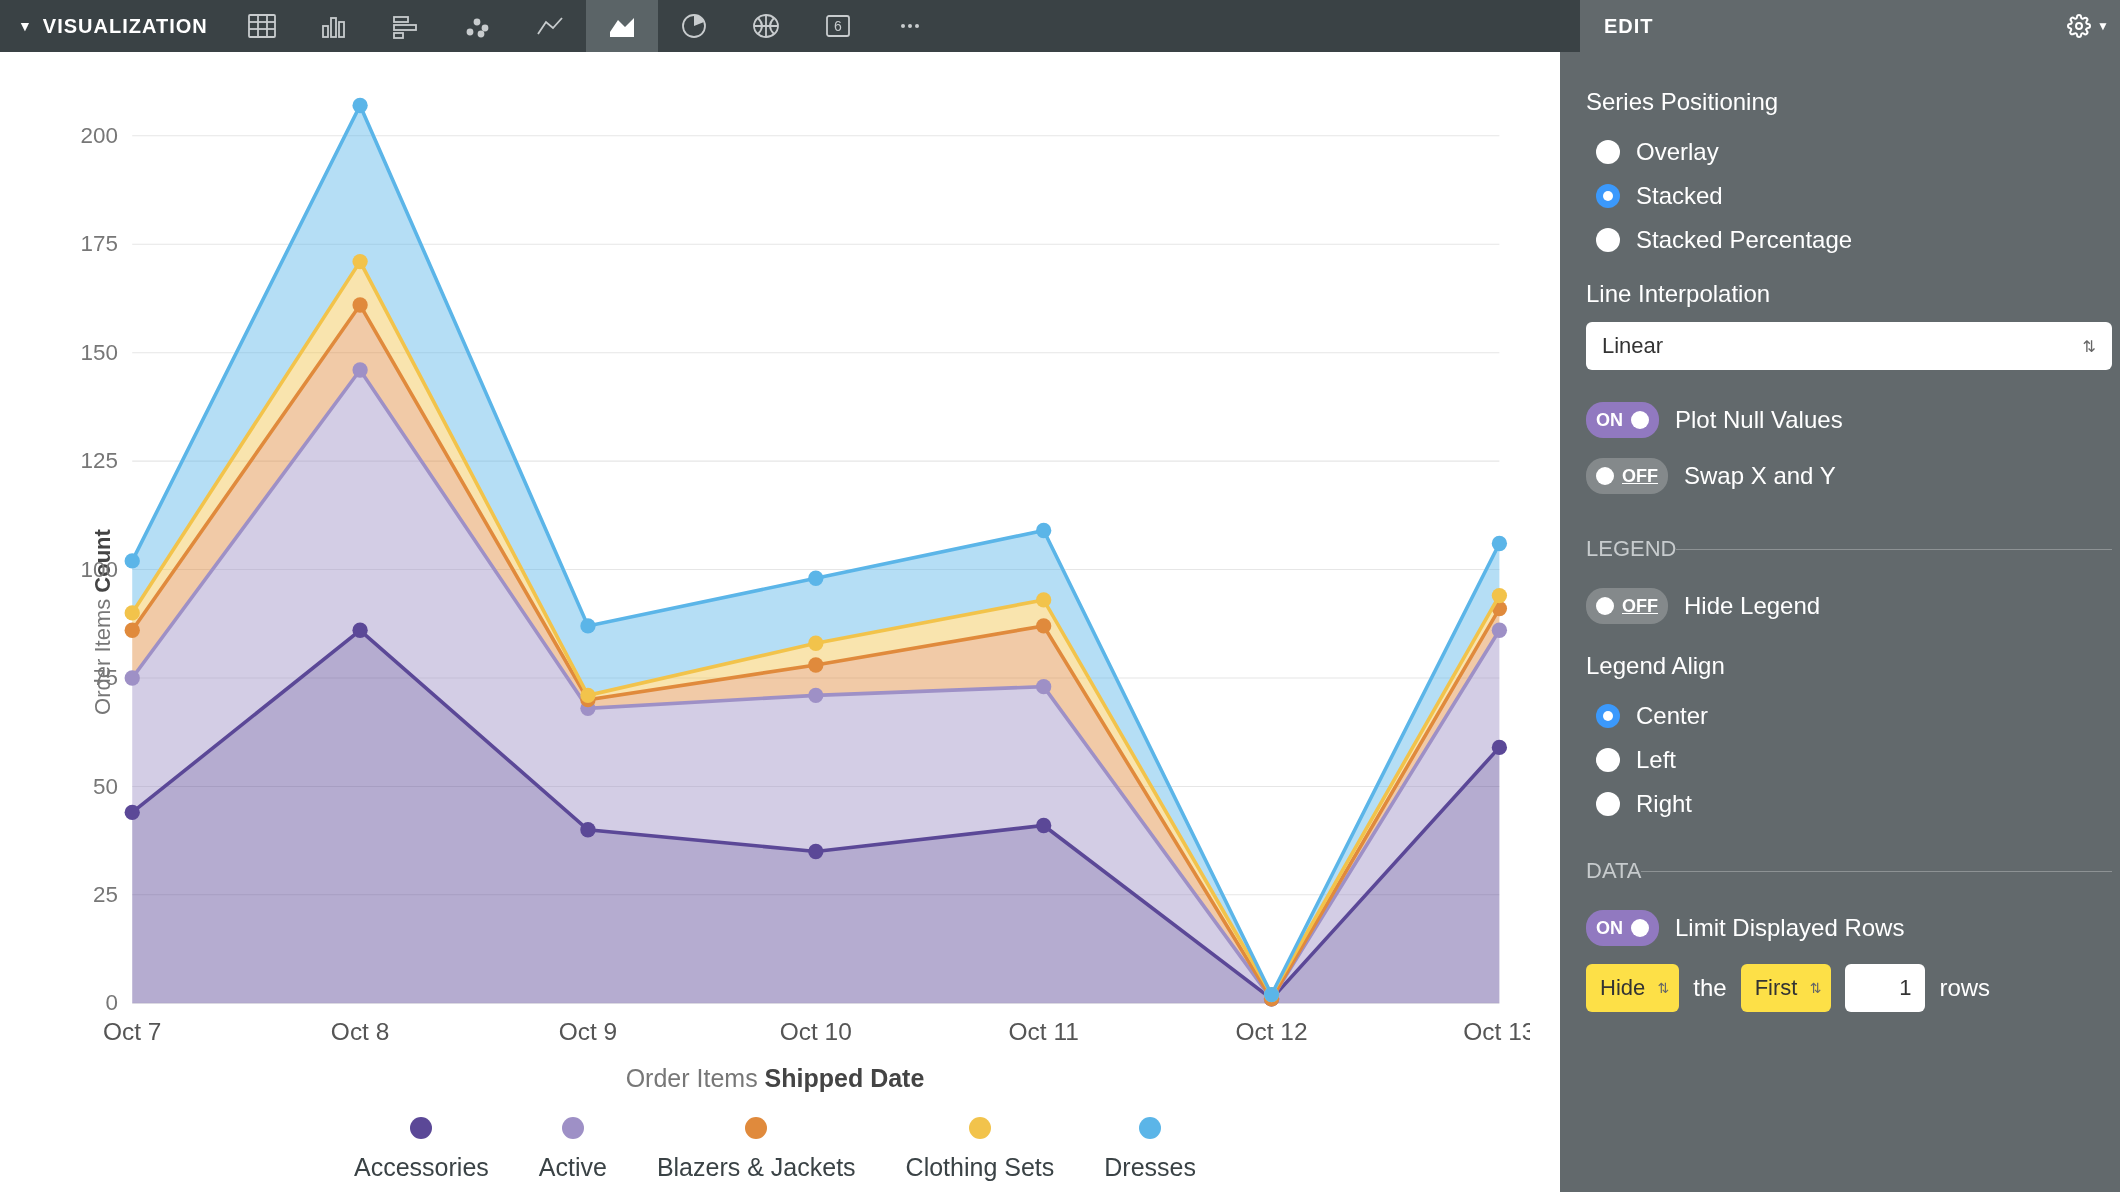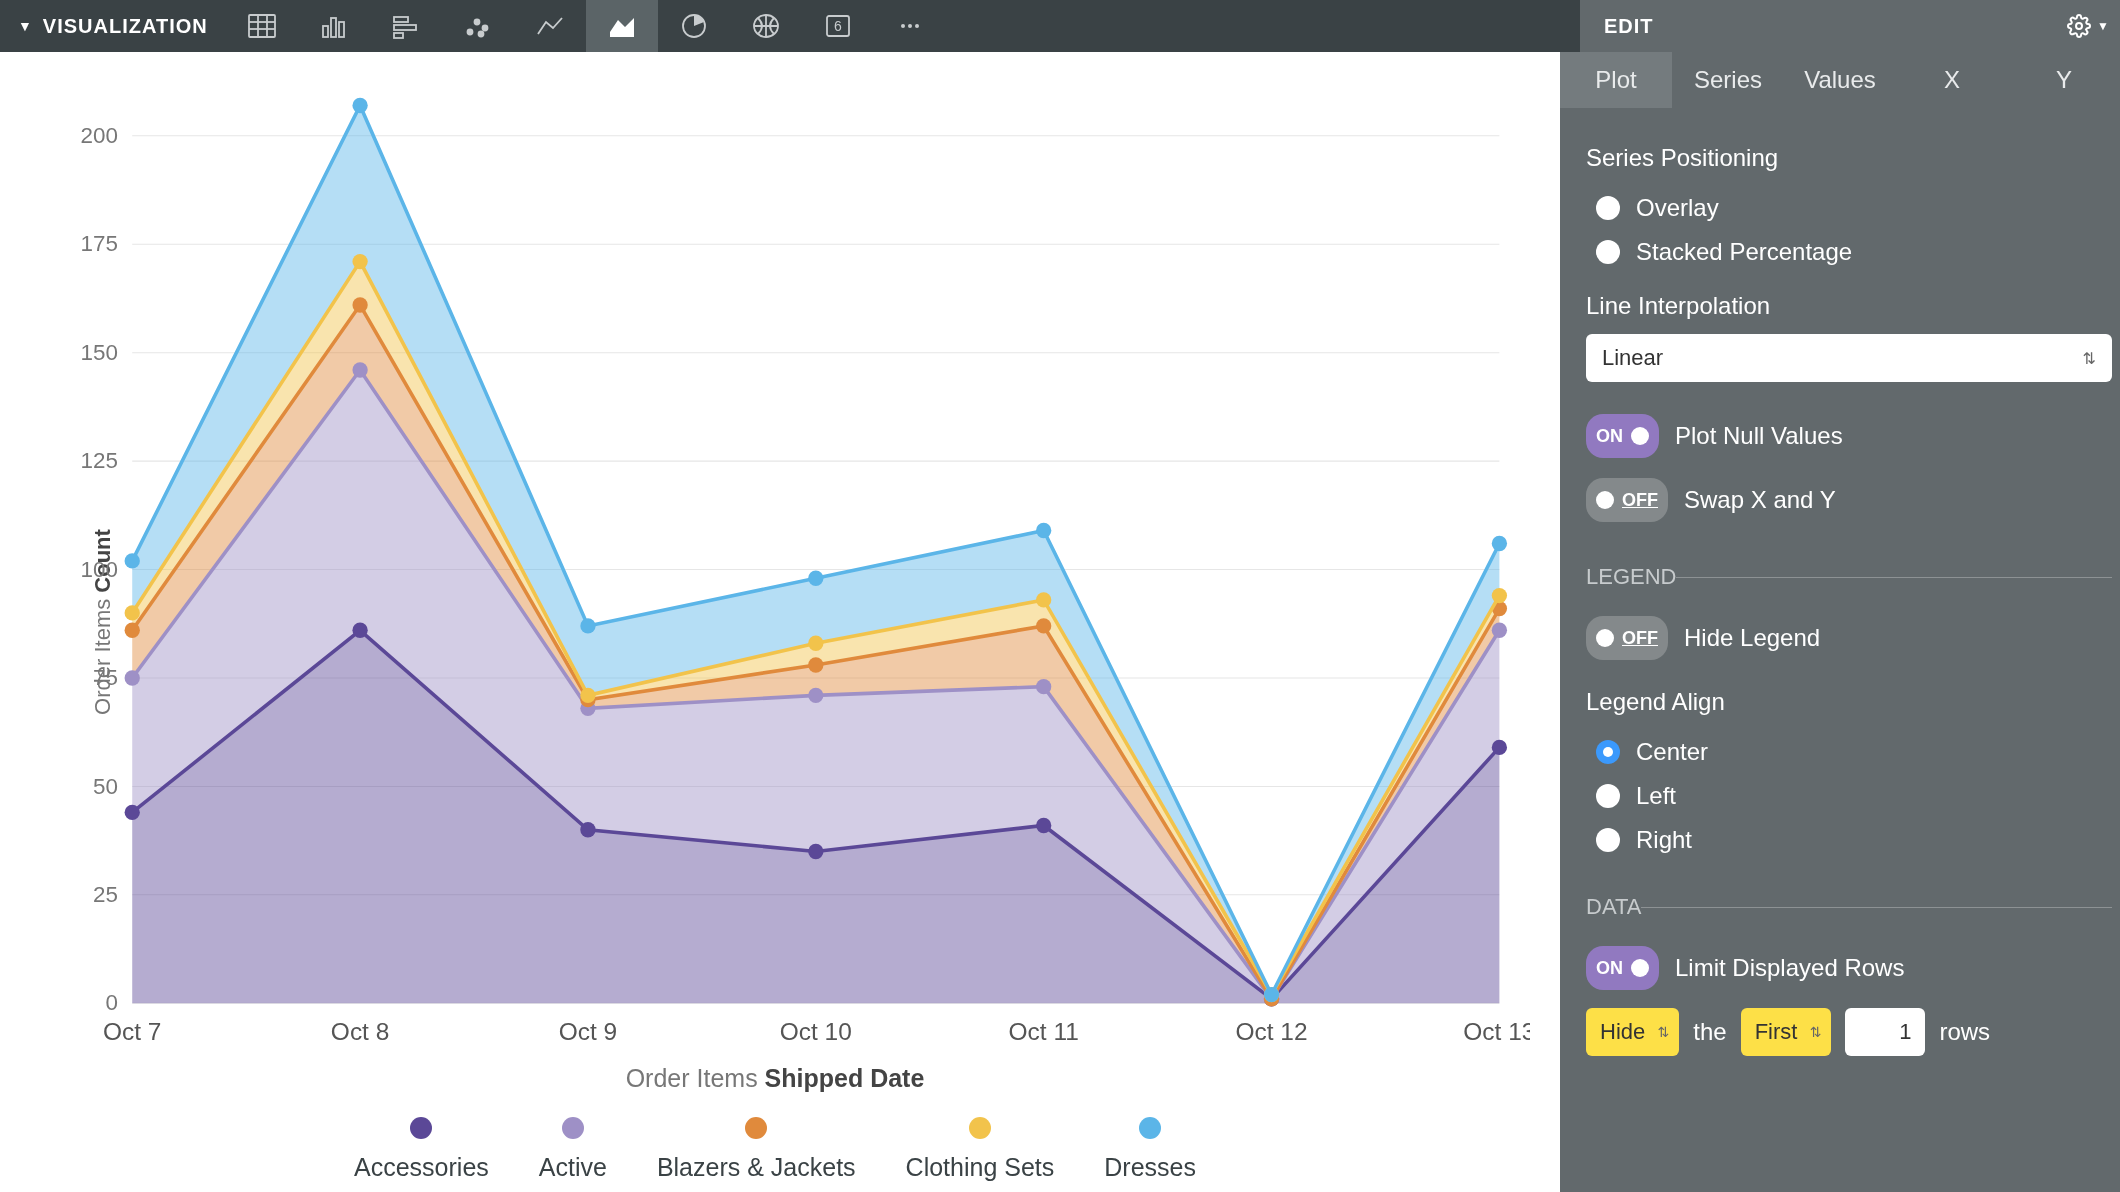--- a/index.html
+++ b/index.html
@@ -33,21 +33,21 @@
   .section-title { margin:18px 0 14px 0; font-size:24px; color:#fff;}
   .section-header { display:flex; align-items:center; gap:0; margin:32px 0 16px 0; color:#c7cbcd; font-size:22px;}
   .section-header .line { flex:1; height:1px; background:#8d9294;}
   .radio-row { display:flex; align-items:center; gap:16px; padding:8px 0 8px 10px; cursor:pointer;}
   .radio-outer { width:24px; height:24px; border-radius:50%; background:#fff; display:flex; align-items:center; justify-content:center; flex:0 0 24px;}
   .radio-outer.sel { background:#3b99fc;}
   .radio-inner { width:10px; height:10px; border-radius:50%; background:#fff;}
   .select { width:100%; background:#fff; color:#333; height:48px; border-radius:6px; display:flex; align-items:center; padding:0 16px; position:relative; cursor:pointer; font-size:22px; margin-top:8px;}
   .select .chev { position:absolute; right:16px; font-size:16px; color:#666;}
   .toggle-row { display:flex; align-items:center; gap:16px; padding:10px 0;}
-  .toggle { height:44px; border-radius:17px; display:flex; align-items:center; padding:0 10px; font-size:18px; font-weight:600; color:#fff; gap:8px; cursor:pointer;}
+  .toggle { height:36px; border-radius:17px; display:flex; align-items:center; padding:0 10px; font-size:18px; font-weight:600; color:#fff; gap:8px; cursor:pointer;}
   .toggle .knob { width:18px; height:18px; border-radius:50%; background:#fff;}
   .toggle.on { background:#9179c0;}
   .toggle.off { background:#84898b;text-decoration:underline;}
   .row-selects { display:flex; align-items:center; gap:14px; margin-top:8px;}
   .mini-select { background:#fde047; color:#333; height:48px; border-radius:6px; display:flex; align-items:center; padding:0 34px 0 14px; position:relative; cursor:pointer; font-size:22px;}
   .mini-select .chev { position:absolute; right:10px; font-size:14px; color:#666;}
   .mini-input { background:#fff; color:#333; height:48px; border-radius:6px; width:80px; text-align:right; padding:0 14px; font-size:22px; border:none;}
   svg text { font-family: -apple-system, "Helvetica Neue", Arial, sans-serif;}
 </style>
 </head>
@@ -239,33 +239,32 @@
           <span>Clothing Sets</span>
         </div>
         <div class="legend-item">
           <span class="legend-dot" style="background:#5bb5e8"></span>
           <span>Dresses</span>
         </div>
       </div>
   </div>
 
   <div class="panel">
-    <div class="tabs" id="panel-tabs">
-        <div class="tab active">Plot</div>
-        <div class="tab">Series</div>
-        <div class="tab">Values</div>
-        <div class="tab">X</div>
-        <div class="tab">Y</div>
-      </div>
     <div class="panel-body">
       <div class="section-title">Series Positioning</div>
       <div id="sp-radios">
           <div class="radio-row">
             <span class="radio-outer"></span>
             <span>Overlay</span>
+          </div>
+          <div class="radio-row">
+            <span class="radio-outer sel">
+              <span class="radio-inner"></span>
+            </span>
+            <span>Stacked</span>
           </div>
           <div class="radio-row">
             <span class="radio-outer"></span>
             <span>Stacked Percentage</span>
           </div>
         </div>
 
       <div class="section-title">Line Interpolation</div>
       <div class="select">
         <span>Linear</span>

